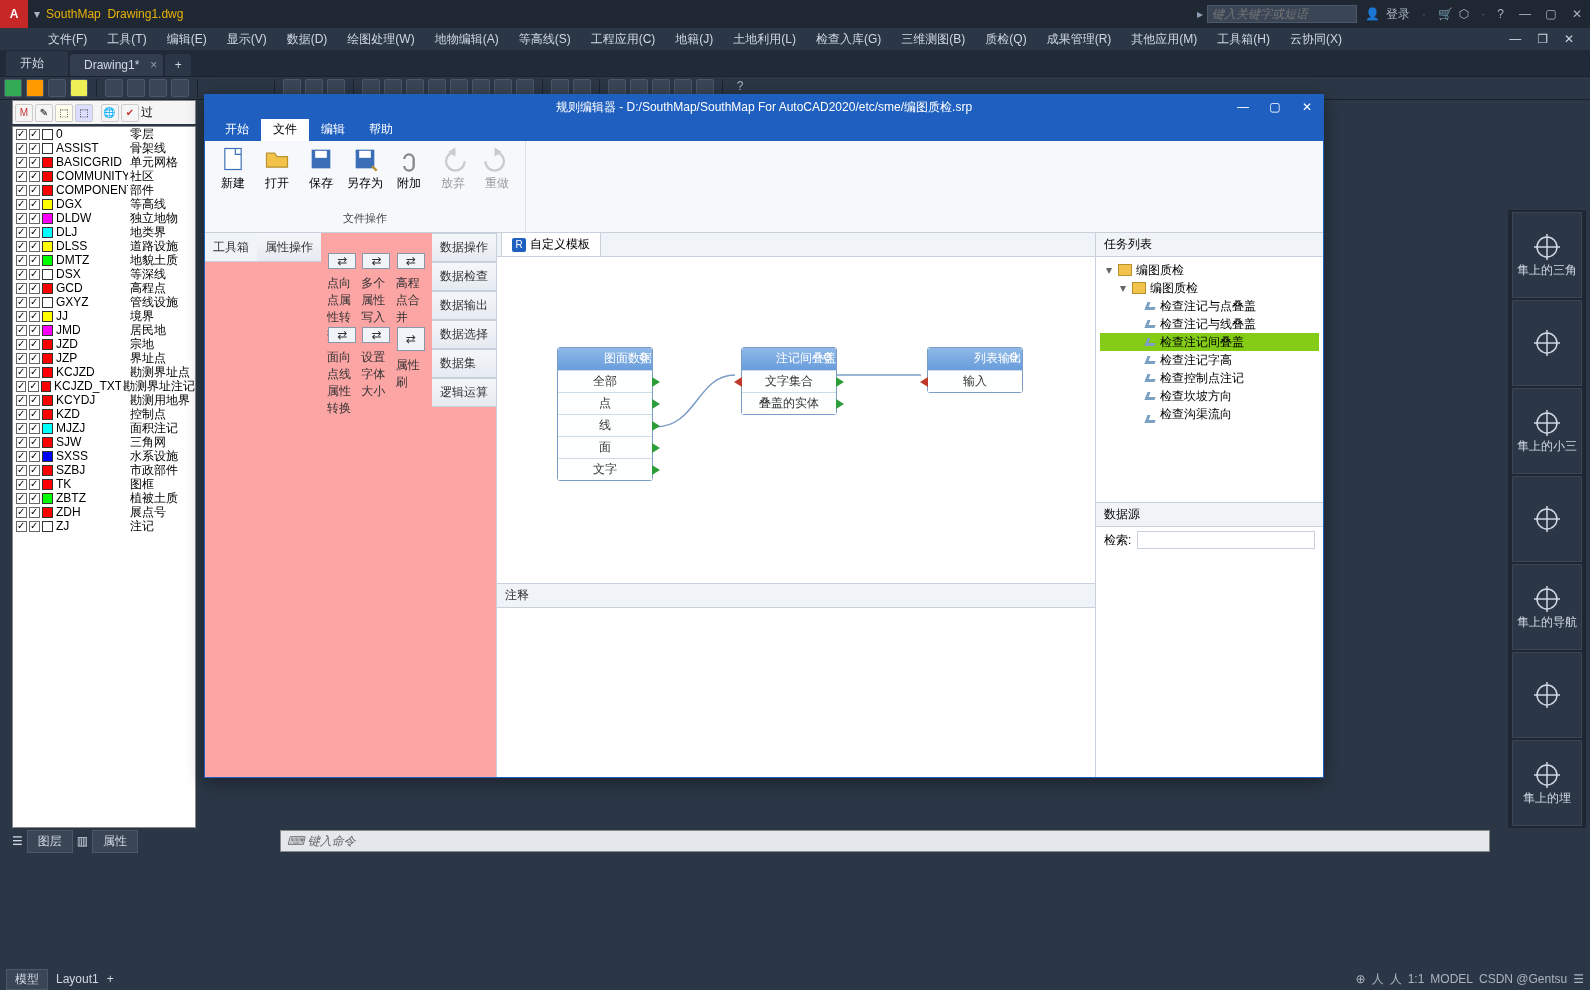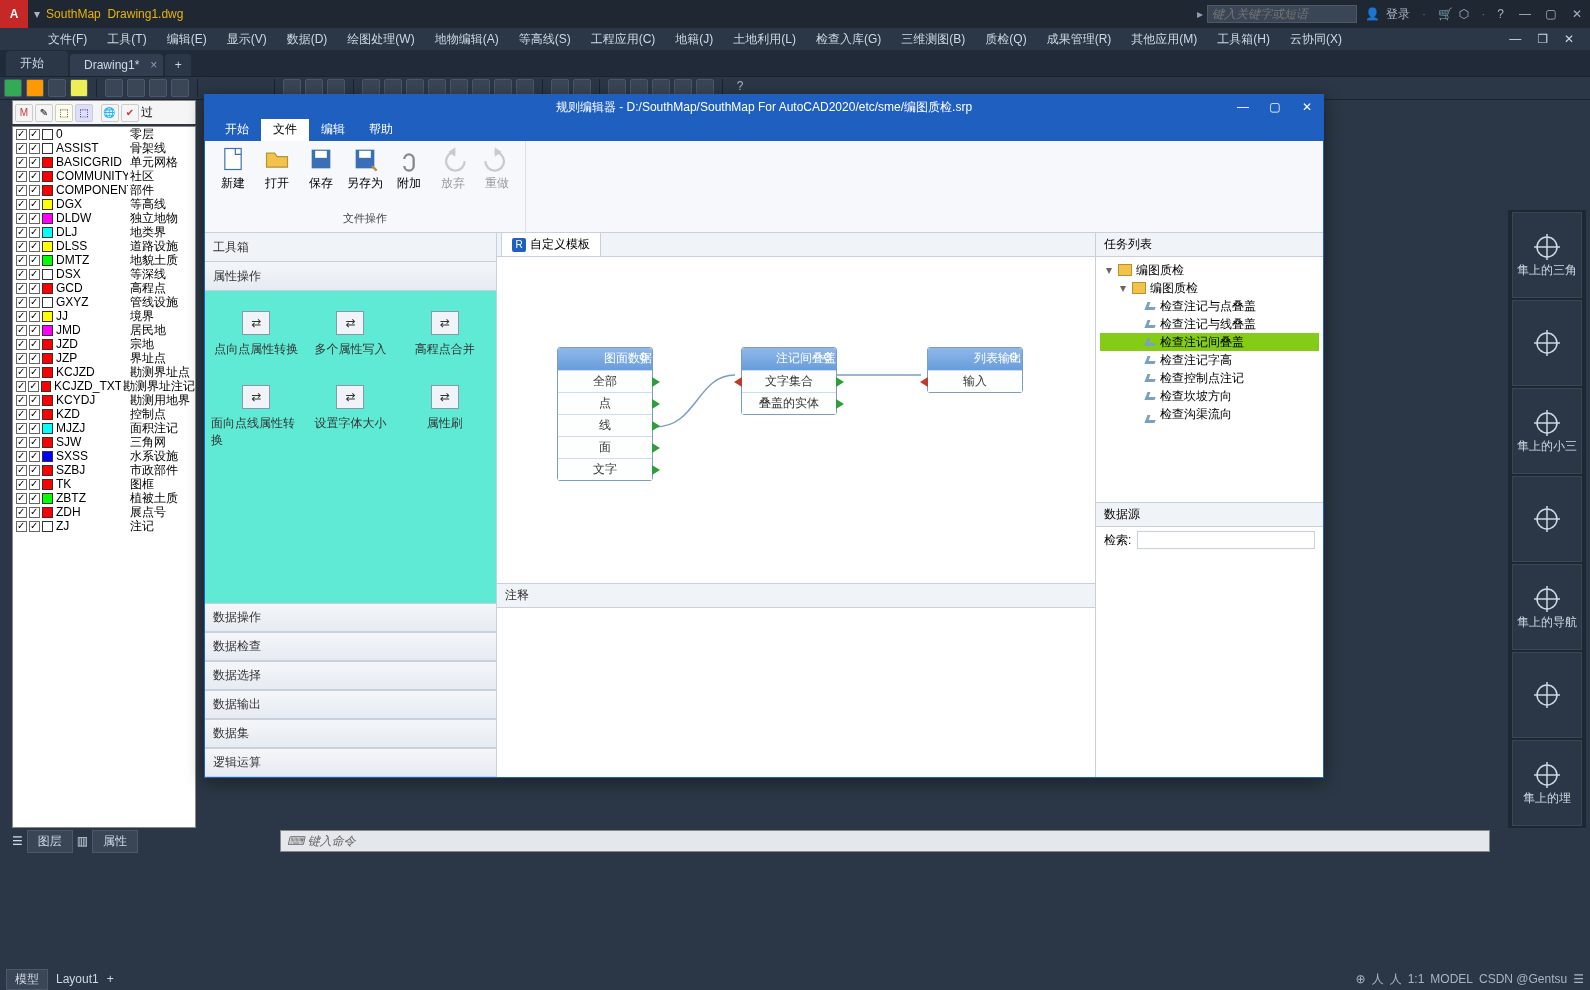--- a/index.html
+++ b/index.html
@@ -66,21 +66,21 @@
 .dlg-ribbon { height: 92px; background: #f6f8fb; border-bottom: 1px solid #c8d0dc; display: flex; }
 .rgroup { border-right: 1px solid #dbe2ec; padding: 4px 8px; display: flex; flex-direction: column; align-items: center; }
 .rgroup .btns { display: flex; gap: 4px; }
 .rbtn { width: 40px; display: flex; flex-direction: column; align-items: center; gap: 2px; }
 .rbtn svg { width: 28px; height: 28px; }
 .rbtn.dis { opacity: .4; }
 .rgroup .lbl { margin-top: auto; font-size: 11px; color: #444; padding: 2px 0; }
 
 
 .dlg-body { flex: 1; display: flex; min-height: 0; }
-.toolcol { width: 292px; background: #5eead4; display: flex; flex-direction: column; border-right: 1px solid #c8d0dc; }
+.toolcol { width: 292px; background: #fca5a5; display: flex; flex-direction: row; border-right: 1px solid #c8d0dc; }
 .toolcol .head, .accord { height: 29px; background: linear-gradient(#f4f6f9,#e6ebf2); border-bottom: 1px solid #c8d0dc; display: flex; align-items: center; padding: 0 8px; color: #333; }
 .toolcol .head.static { background: #f0f3f8; }
 .toolgrid { flex: 1; padding: 20px 6px; display: grid; grid-template-columns: repeat(3, 1fr); grid-auto-rows: 70px; gap: 4px; align-content: start; }
 .toolitem { display: flex; flex-direction: column; align-items: center; gap: 6px; color: #333; }
 .toolitem .ico { width: 28px; height: 24px; border: 1px solid #8a97a9; background: #f0f3f8; display: flex; align-items: center; justify-content: center; }
 .accord-stack { }
 .accord-stack .accord { border-top: 1px solid #c8d0dc; }
 
 .canvascol { flex: 1; display: flex; flex-direction: column; min-width: 0; }
 .canvastab { height: 24px; background: #f0f3f8; border-bottom: 1px solid #c8d0dc; display: flex; align-items: flex-end; padding-left: 4px; }
@@ -619,22 +619,22 @@
             <span>设置字体大小</span>
           </div>
           <div class="toolitem">
             <div class="ico">⇄</div>
             <span>属性刷</span>
           </div>
         </div>
       <div class="accord-stack" id="accord">
           <div class="accord">数据操作</div>
           <div class="accord">数据检查</div>
+          <div class="accord">数据输出</div>
           <div class="accord">数据选择</div>
-          <div class="accord">数据输出</div>
           <div class="accord">数据集</div>
           <div class="accord">逻辑运算</div>
         </div>
     </div>
 
     <div class="canvascol">
       <div class="canvastab">
         <div class="ctab">
           <span class="ci">R</span>
           <span>自定义模板</span>

